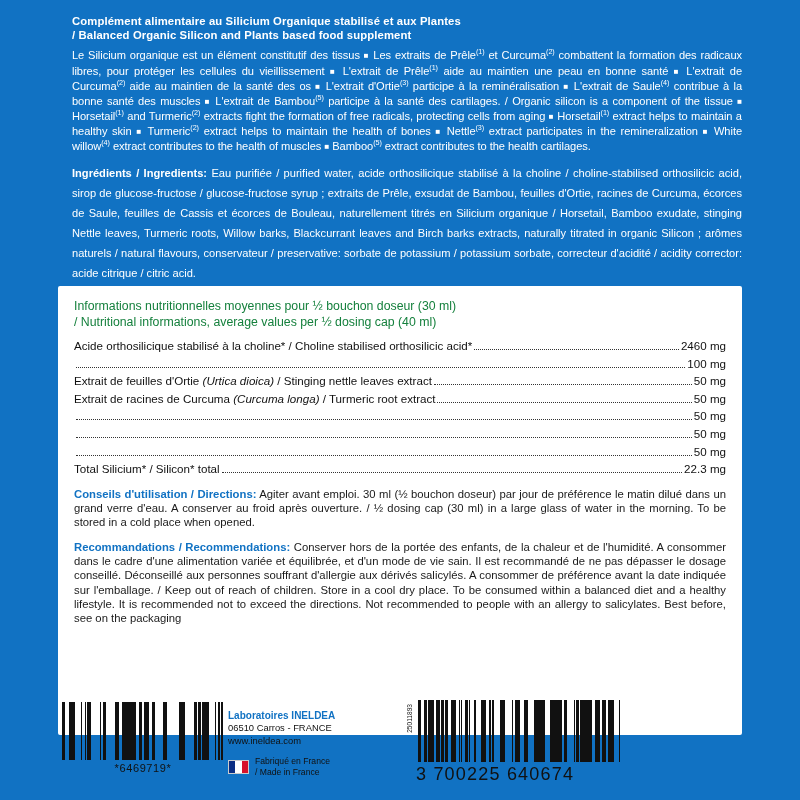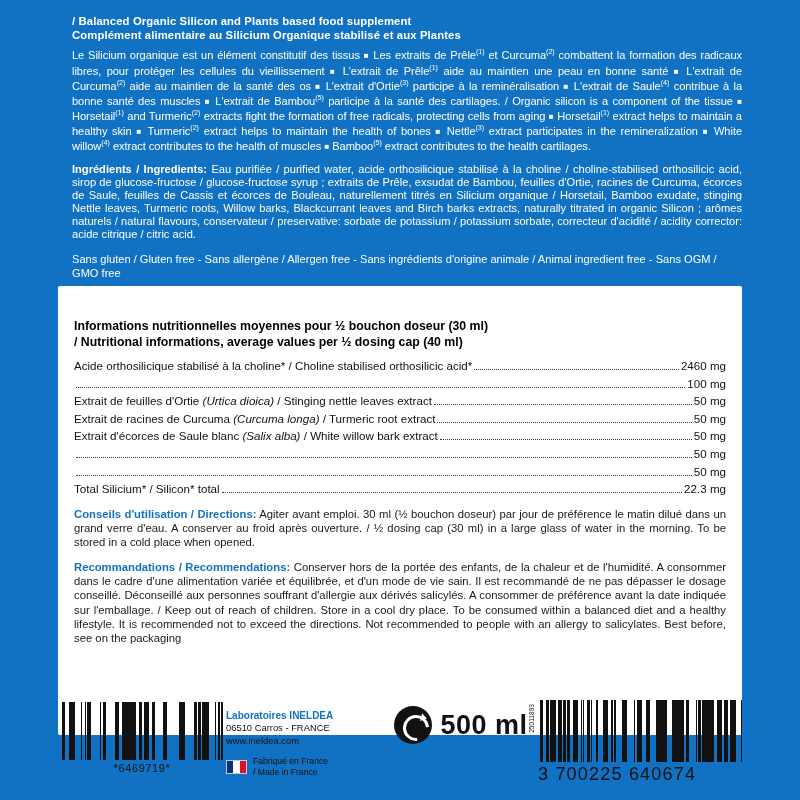--- a/index.html
+++ b/index.html
@@ -33,21 +33,21 @@
     font-size: 11.1px;
     line-height: 14.1px;
     text-align: justify;
     letter-spacing: -0.005em;
   }
   .sq { font-size: 8px; vertical-align: middle; }
   sup { font-size: 7.2px; vertical-align: super; line-height: 0; }
   .ing-block {
     margin-top: 9px;
     font-size: 11.1px;
-    line-height: 13px;
+    line-height: 20px;
     text-align: justify;
     color:#fff;
   }
   .ing-block b { font-weight: bold; }
   .free-line {
     margin-top: 11px;
     font-size: 11.1px;
     color: #ffffff;
     line-height: 14px;
   }
@@ -56,25 +56,24 @@
     position: absolute;
     left: 58px;
     top: 286px;
     width: 684px;
     height: 449px;
     background: #ffffff;
     border-radius: 2px;
     padding: 12px 16px 10px 16px;
   }
   .card-h {
-    color: #000000;
-    font-weight: bold;
+    color: #15803d;
+    font-weight: normal;
     font-size: 12.3px;
     line-height: 16px;
-    margin-top: 20px;
   }
   .nutri-table {
     margin-top: 7px;
     width: 100%;
   }
   .nrow {
     display: flex;
     align-items: baseline;
     font-size: 11.6px;
     line-height: 17.6px;
@@ -191,22 +190,22 @@
     color:#111;
   }
 </style>
 </head>
 <body>
 
 <div class="label">
 
   <div class="top-block">
     <div class="top-title">
+      <div>Complément alimentaire au Silicium Organique stabilisé et aux Plantes</div>
       <div>/ Balanced Organic Silicon and Plants based food supplement</div>
-      <div>Complément alimentaire au Silicium Organique stabilisé et aux Plantes</div>
     </div>
     <div class="top-para">
       Le Silicium organique est un élément constitutif des tissus <span class="sq">■</span> Les extraits de Prêle<sup>(1)</sup> et Curcuma<sup>(2)</sup> combattent la formation des radicaux libres, pour protéger les cellules du vieillissement <span class="sq">■</span> L'extrait de Prêle<sup>(1)</sup> aide au maintien une peau en bonne santé <span class="sq">■</span> L'extrait de Curcuma<sup>(2)</sup> aide au maintien de la santé des os <span class="sq">■</span> L'extrait d'Ortie<sup>(3)</sup> participe à la reminéralisation <span class="sq">■</span> L'extrait de Saule<sup>(4)</sup> contribue à la bonne santé des muscles <span class="sq">■</span> L'extrait de Bambou<sup>(5)</sup> participe à la santé des cartilages. / Organic silicon is a component of the tissue <span class="sq">■</span> Horsetail<sup>(1)</sup> and Turmeric<sup>(2)</sup> extracts fight the formation of free radicals, protecting cells from aging <span class="sq">■</span> Horsetail<sup>(1)</sup> extract helps to maintain a healthy skin <span class="sq">■</span> Turmeric<sup>(2)</sup> extract helps to maintain the health of bones <span class="sq">■</span> Nettle<sup>(3)</sup> extract participates in the remineralization <span class="sq">■</span> White willow<sup>(4)</sup> extract contributes to the health of muscles <span class="sq">■</span> Bamboo<sup>(5)</sup> extract contributes to the health cartilages.
     </div>
 
     <div class="ing-block">
       <b>Ingrédients / Ingredients:</b>
       <span>Eau purifiée / purified water, acide orthosilicique stabilisé à la choline / choline-stabilised orthosilicic acid, sirop de glucose-fructose / glucose-fructose syrup ; extraits de Prêle, exsudat de Bambou, feuilles d'Ortie, racines de Curcuma, écorces de Saule, feuilles de Cassis et écorces de Bouleau, naturellement titrés en Silicium organique / Horsetail, Bamboo exudate, stinging Nettle leaves, Turmeric roots, Willow barks, Blackcurrant leaves and Birch barks extracts, naturally titrated in organic Silicon ; arômes naturels / natural flavours, conservateur / preservative: sorbate de potassium / potassium sorbate, correcteur d'acidité / acidity corrector: acide citrique / citric acid.</span>
     </div>
 
@@ -233,21 +232,20 @@
         <span class="nname">Extrait de feuilles d'Ortie <i>(Urtica dioica)</i> / Stinging nettle leaves extract</span>
         <span class="ndots"></span>
         <span class="nval">50 mg</span>
       </div>
       <div class="nrow">
         <span class="nname">Extrait de racines de Curcuma <i>(Curcuma longa)</i> / Turmeric root extract</span>
         <span class="ndots"></span>
         <span class="nval">50 mg</span>
       </div>
       <div class="nrow">
-        <span class="nname">Extrait d'écorces de Saule blanc <i>(Salix alba)</i> / White willow bark extract</span>
         <span class="ndots"></span>
         <span class="nval">50 mg</span>
       </div>
       <div class="nrow">
         <span class="ndots"></span>
         <span class="nval">50 mg</span>
       </div>
       <div class="nrow">
         <span class="ndots"></span>
         <span class="nval">50 mg</span>
@@ -371,30 +369,20 @@
             <i class="w"></i>
             <i class="r"></i>
           </span>
         <span class="made-txt">
           <div>Fabriqué en France</div>
           <div>/ Made in France</div>
         </span>
       </div>
     </div>
 
-    <div class="vol">
-      <div class="vol-row">
-        <span class="recycle"></span>
-        <span class="vol-num">500 ml</span>
-      </div>
-      <div class="vol-cap">
-        <div>Volume net</div>
-        <div>/ Net volume</div>
-      </div>
-    </div>
 
     <div class="bc-right">
       <span class="vcode">25011893</span>
       <div class="bars" id="bars-right">
           <span style="width: 2px; background: transparent;"></span>
           <span style="width: 3px; background: rgb(17, 17, 17);"></span>
           <span style="width: 3px; background: transparent;"></span>
           <span style="width: 3px; background: rgb(17, 17, 17);"></span>
           <span style="width: 1px; background: transparent;"></span>
           <span style="width: 2px; background: rgb(17, 17, 17);"></span>

